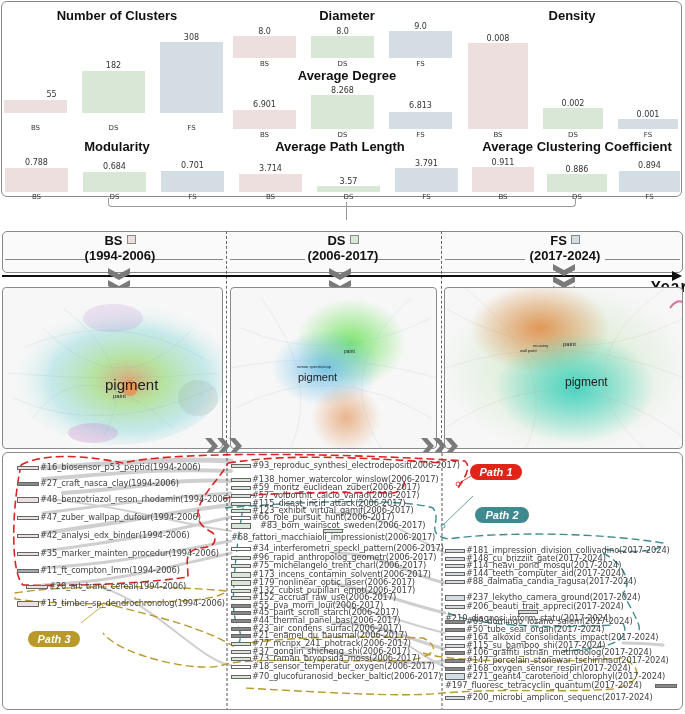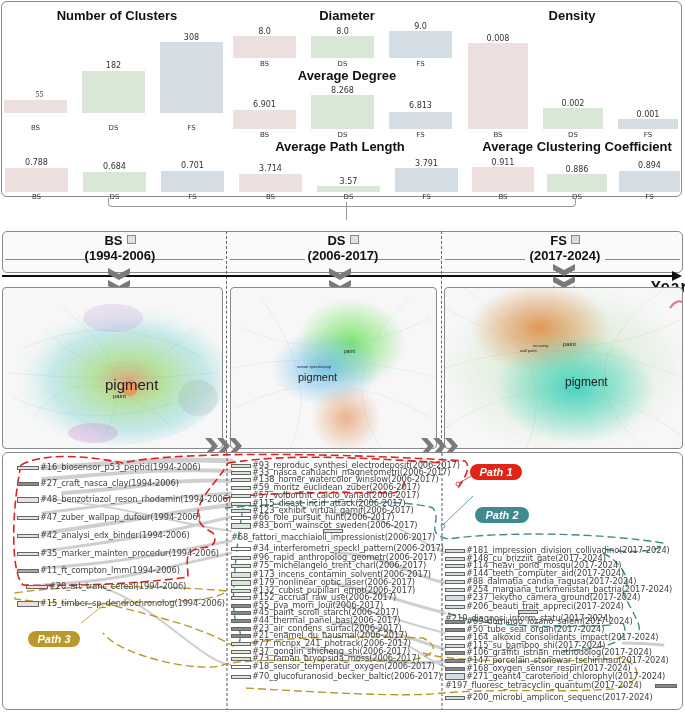--- a/index.html
+++ b/index.html
@@ -34,21 +34,21 @@
   .node{position:absolute;display:flex;align-items:center;white-space:nowrap;font-family:"DejaVu Sans",sans-serif;font-size:8.3px;color:#444;letter-spacing:-0.1px;line-height:9px;}
   .nb{display:inline-block;height:4px;border:1px solid #666;margin-right:1px;box-sizing:border-box;}
   .pathtag{position:absolute;font-family:"Liberation Sans",sans-serif;font-weight:bold;font-style:italic;color:#fff;font-size:11px;text-align:center;border-radius:9px;line-height:16px;height:16px;}
 </style>
 </head>
 <body>
 
 <div id="metrics" class="abs">
 
   <div class="mtitle" style="left:30px;top:6px;width:170px;">Number of Clusters</div>
-  <div class="bval" style="left:6px;top:88px;width:63px;font-family:Liberation Serif, serif;">55</div>
+  <div class="bval" style="left:18px;top:88px;width:63px;">55</div>
   <div class="bar cBS" style="left:2px;top:98px;width:63px;height:13px;"></div>
   <div class="bval" style="left:80px;top:59px;width:63px;">182</div>
   <div class="bar cDS" style="left:80px;top:69px;width:63px;height:42px;"></div>
   <div class="bval" style="left:158px;top:31px;width:63px;">308</div>
   <div class="bar cFS" style="left:158px;top:40px;width:63px;height:71px;"></div>
   <div class="blab" style="left:2px;top:122px;width:63px;">BS</div>
   <div class="blab" style="left:80px;top:122px;width:63px;">DS</div>
   <div class="blab" style="left:158px;top:122px;width:63px;">FS</div>
 
   <div class="mtitle" style="left:260px;top:6px;width:170px;">Diameter</div>
@@ -77,20 +77,21 @@
   <div class="bval" style="left:466px;top:32px;width:60px;">0.008</div>
   <div class="bar cBS" style="left:466px;top:41px;width:60px;height:86px;"></div>
   <div class="bval" style="left:541px;top:97px;width:60px;">0.002</div>
   <div class="bar cDS" style="left:541px;top:106px;width:60px;height:21px;"></div>
   <div class="bval" style="left:616px;top:108px;width:60px;">0.001</div>
   <div class="bar cFS" style="left:616px;top:117px;width:60px;height:10px;"></div>
   <div class="blab" style="left:466px;top:129px;width:60px;">BS</div>
   <div class="blab" style="left:541px;top:129px;width:60px;">DS</div>
   <div class="blab" style="left:616px;top:129px;width:60px;">FS</div>
 
+  <div class="mtitle" style="left:40px;top:137px;width:150px;">Modularity</div>
   <div class="bval" style="left:3px;top:156px;width:63px;">0.788</div>
   <div class="bar cBS" style="left:3px;top:166px;width:63px;height:24px;"></div>
   <div class="bval" style="left:81px;top:160px;width:63px;">0.684</div>
   <div class="bar cDS" style="left:81px;top:170px;width:63px;height:20px;"></div>
   <div class="bval" style="left:159px;top:159px;width:63px;">0.701</div>
   <div class="bar cFS" style="left:159px;top:169px;width:63px;height:21px;"></div>
   <div class="blab" style="left:3px;top:191px;width:63px;">BS</div>
   <div class="blab" style="left:81px;top:191px;width:63px;">DS</div>
   <div class="blab" style="left:159px;top:191px;width:63px;">FS</div>
 
@@ -351,24 +352,20 @@
     </div>
   <div class="node" style="left:14px;top:146px;">
       <span class="nb cBS" style="width:22px;height:6px;"></span>
       <span>#15_timber_sp_dendrochronolog(1994-2006)</span>
     </div>
 
   <div class="node" style="left:228px;top:8px;">
       <span class="nb cDS" style="width:20px;"></span>
       <span>#93_reproduc_synthesi_electrodeposit(2006-2017)</span>
     </div>
-  <div class="node" style="left:228px;top:15px;">
-      <span class="nb cDS" style="width:20px;"></span>
-      <span>#33_nasca_cahuachi_magnetometri(2006-2017)</span>
-    </div>
   <div class="node" style="left:228px;top:22px;justify-content:space-between;">
       <span class="nb cDS" style="width:20px;"></span>
       <span>#138_homer_watercolor_winslow(2006-2017)</span>
     </div>
   <div class="node" style="left:228px;top:30px;">
       <span class="nb cDS" style="width:20px;"></span>
       <span>#59_moritz_euclidean_zuber(2006-2017)</span>
     </div>
   <div class="node" style="left:228px;top:38px;">
       <span class="nb cDS" style="width:20px;"></span>
@@ -379,21 +376,21 @@
       <span>#115_disast_incid_attack(2006-2017)</span>
     </div>
   <div class="node" style="left:228px;top:53px;">
       <span class="nb cDS" style="width:20px;"></span>
       <span>#123_exhibit_virtual_gamif(2006-2017)</span>
     </div>
   <div class="node" style="left:228px;top:60px;">
       <span class="nb" style="width:20px;background:#fff;"></span>
       <span>#66_role_pursuit_hunt(2006-2017)</span>
     </div>
-  <div class="node" style="left:228px;top:68px;">
+  <div class="node" style="left:228px;top:68px;gap:8px;">
       <span class="nb cDS" style="width:20px;height:6px;"></span>
       <span>#83_born_wainscot_sweden(2006-2017)</span>
     </div>
   <div class="node" style="left:228px;top:76px;flex-direction:column;">
       <span class="nb cDS" style="width:20px;"></span>
       <span>#68_fattori_macchiaioli_impressionist(2006-2017)</span>
     </div>
   <div class="node" style="left:228px;top:91px;">
       <span class="nb" style="width:20px;background:#fff;"></span>
       <span>#34_interferometri_speckl_pattern(2006-2017)</span>
@@ -476,24 +473,20 @@
       <span>#114_heavi_pond_mosqu(2017-2024)</span>
     </div>
   <div class="node" style="left:442px;top:116px;">
       <span class="nb cFS" style="width:20px;"></span>
       <span>#144_teeth_computer_aid(2017-2024)</span>
     </div>
   <div class="node" style="left:442px;top:124px;">
       <span class="nb cFS" style="width:20px;"></span>
       <span>#88_dalmatia_candia_ragusa(2017-2024)</span>
     </div>
-  <div class="node" style="left:442px;top:132px;">
-      <span class="nb cFS" style="width:20px;"></span>
-      <span>#254_margiana_turkmenistan_bactria(2017-2024)</span>
-    </div>
   <div class="node" style="left:442px;top:140px;">
       <span class="nb cFS" style="width:20px;height:6px;"></span>
       <span>#237_lekytho_camera_ground(2017-2024)</span>
     </div>
   <div class="node" style="left:442px;top:149px;">
       <span class="nb cFS" style="width:20px;"></span>
       <span>#206_beauti_trait_appreci(2017-2024)</span>
     </div>
   <div class="node" style="left:442px;top:157px;flex-direction:column;">
       <span class="nb cFS" style="width:20px;"></span>

